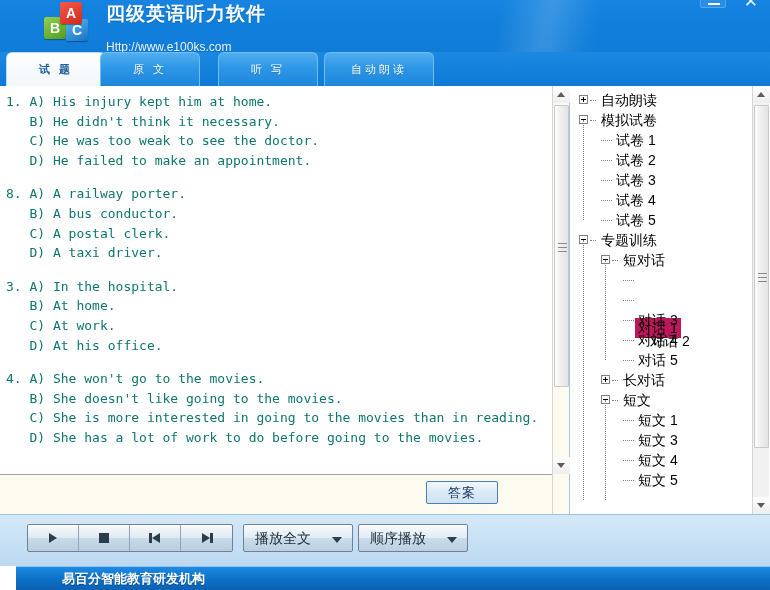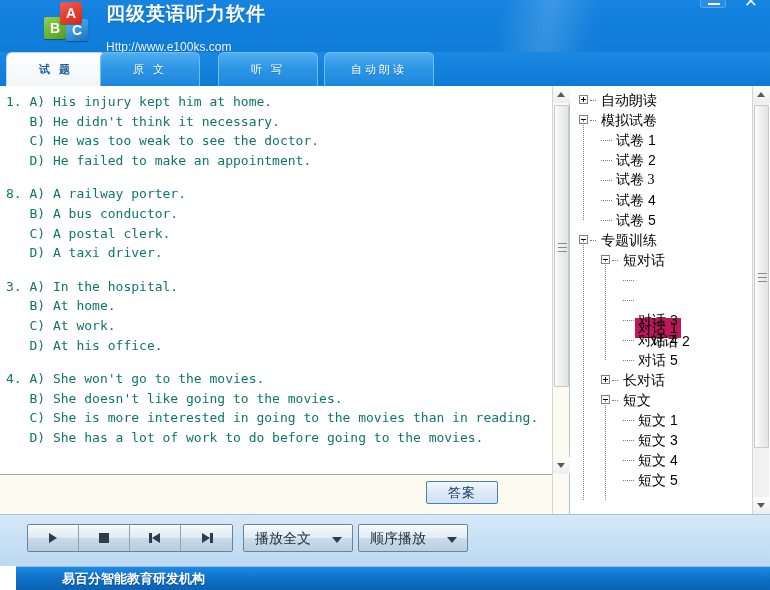--- a/index.html
+++ b/index.html
@@ -343,21 +343,21 @@
           <div class="tnode">
             <span class="hline" style="left: 30px; top: 10px; width: 11px;"></span>
             <span class="tlabel" style="left: 42px;">试卷 1</span>
           </div>
           <div class="tnode">
             <span class="hline" style="left: 30px; top: 10px; width: 11px;"></span>
             <span class="tlabel" style="left: 42px;">试卷 2</span>
           </div>
           <div class="tnode">
             <span class="hline" style="left: 30px; top: 10px; width: 11px;"></span>
-            <span class="tlabel" style="left: 42px; font-family: Liberation Serif, serif;">试卷 3</span>
+            <span class="tlabel" style="left: 42px;">试卷 3</span>
           </div>
           <div class="tnode">
             <span class="hline" style="left: 30px; top: 10px; width: 11px;"></span>
             <span class="tlabel" style="left: 42px;">试卷 4</span>
           </div>
           <div class="tnode">
             <span class="hline" style="left: 30px; top: 10px; width: 11px;"></span>
             <span class="tlabel" style="left: 42px;">试卷 5</span>
           </div>
           <div class="tnode">

